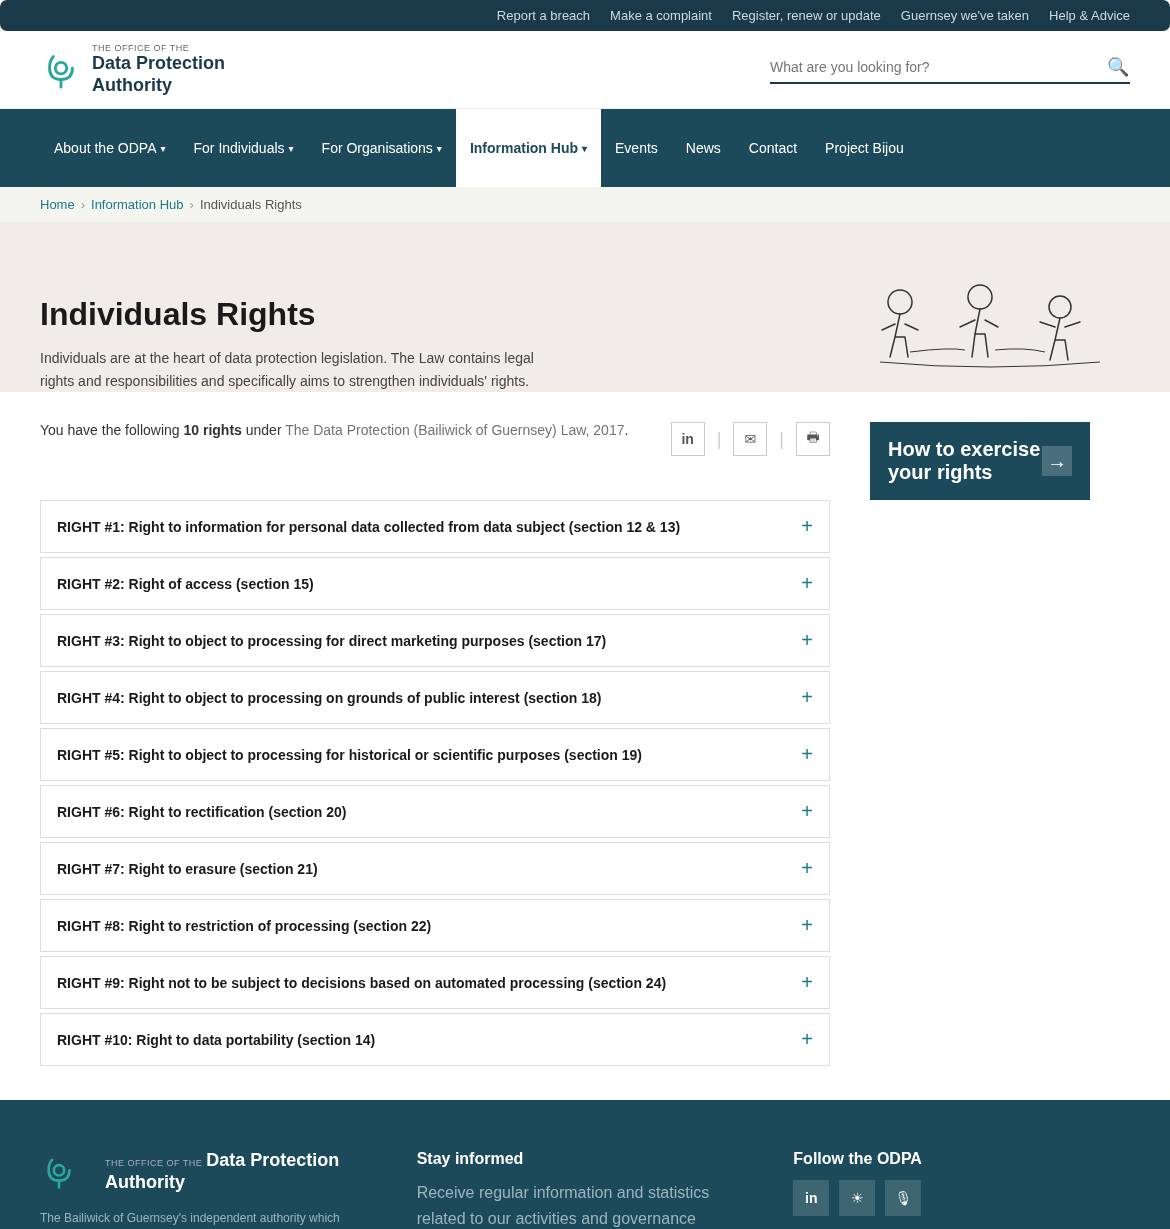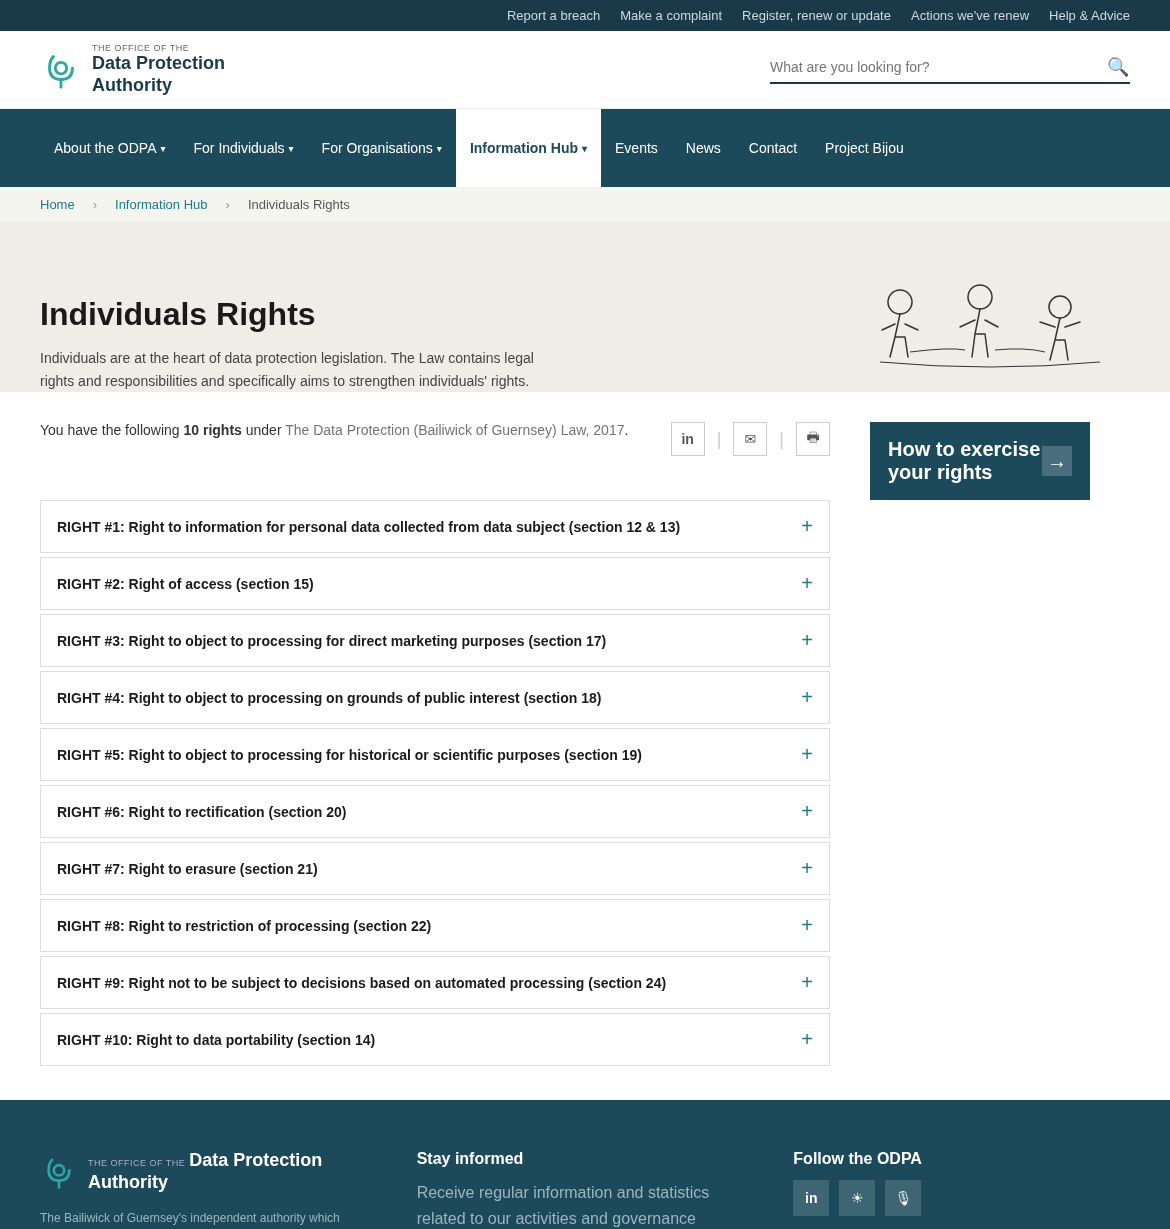--- a/index.html
+++ b/index.html
@@ -5,20 +5,21 @@
     * { box-sizing: border-box; margin: 0; padding: 0; }
     body { font-family: Arial, sans-serif; font-size: 14px; color: #333; background: #fff; }
 
     
     .utility-bar {
       background: #1a3a4a;
       padding: 8px 40px;
       display: flex;
       justify-content: flex-end;
       gap: 20px;
+      border-radius: 7px;
     }
     .utility-bar a {
       color: #cdd8de;
       text-decoration: none;
       font-size: 13px;
     }
 
     
     .header {
       background: #fff;
@@ -101,21 +102,21 @@
       font-weight: bold;
     }
     .nav-item .chevron { font-size: 10px; }
 
     
     .breadcrumb {
       background: #f5f5f0;
       padding: 10px 40px;
       display: flex;
       align-items: center;
-      gap: 18px;
+      gap: 6px;
       font-size: 13px;
     }
     .breadcrumb a { color: #1d7a8a; text-decoration: none; }
     .breadcrumb .sep { color: #999; }
     .breadcrumb .current { color: #555; }
 
     
     .hero {
       background: #f0ede8;
       padding: 40px 40px 0 40px;
@@ -233,21 +234,21 @@
     }
 
     
     .footer-main {
       background: #1d4a5a;
       padding: 50px 40px;
       display: grid;
       grid-template-columns: 1fr 1fr 1fr;
       gap: 40px;
     }
-    .footer-logo-area { display: flex; align-items: center; gap: 10px; margin-bottom: 16px; }
+    .footer-logo-area { display: flex; align-items: center; gap: 27px; margin-bottom: 16px; }
     .footer-logo-text .the-office-of { font-size: 9px; color: #aac; text-transform: uppercase; letter-spacing: 0.5px; }
     .footer-logo-text .dpa-name { font-size: 18px; font-weight: bold; color: #fff; line-height: 1.2; }
     .footer-desc { font-size: 12px; color: #9bb5be; line-height: 1.6; margin-top: 10px; }
 
     .footer-col h3 { color: #fff; font-size: 16px; font-weight: bold; margin-bottom: 12px; }
     .footer-col p { color: #9bb5be; font-size: 16px; line-height: 1.6; margin-bottom: 14px; }
     .footer-col .btn-signup {
       display: inline-block;
       border: 1px solid #9bb5be;
       color: #fff;
@@ -274,21 +275,21 @@
 
     .clearfix::after { content: ''; display: table; clear: both; }
   </style>
 </head>
 <body>
 
 <div class="utility-bar">
 <a href="#">Report a breach</a>
     <a href="#">Make a complaint</a>
     <a href="#">Register, renew or update</a>
-    <a href="#">Actions we've renew</a>
+    <a href="#">Guernsey we've taken</a>
     <a href="#">Help &amp; Advice</a>
   </div>
 
 <div class="header">
   <div class="logo-area">
     <svg class="logo-icon" viewBox="0 0 44 44" xmlns="http://www.w3.org/2000/svg">
       <path d="M14 8 C14 8, 10 12, 10 20 C10 28, 14 32, 22 32 C30 32, 34 28, 34 20" fill="none" stroke="#2ba7a0" stroke-width="3" stroke-linecap="round"></path>
       <path d="M22 32 L22 40" fill="none" stroke="#2ba7a0" stroke-width="3" stroke-linecap="round"></path>
       <circle cx="22" cy="20" r="6" fill="none" stroke="#2ba7a0" stroke-width="3"></circle>
     </svg>

